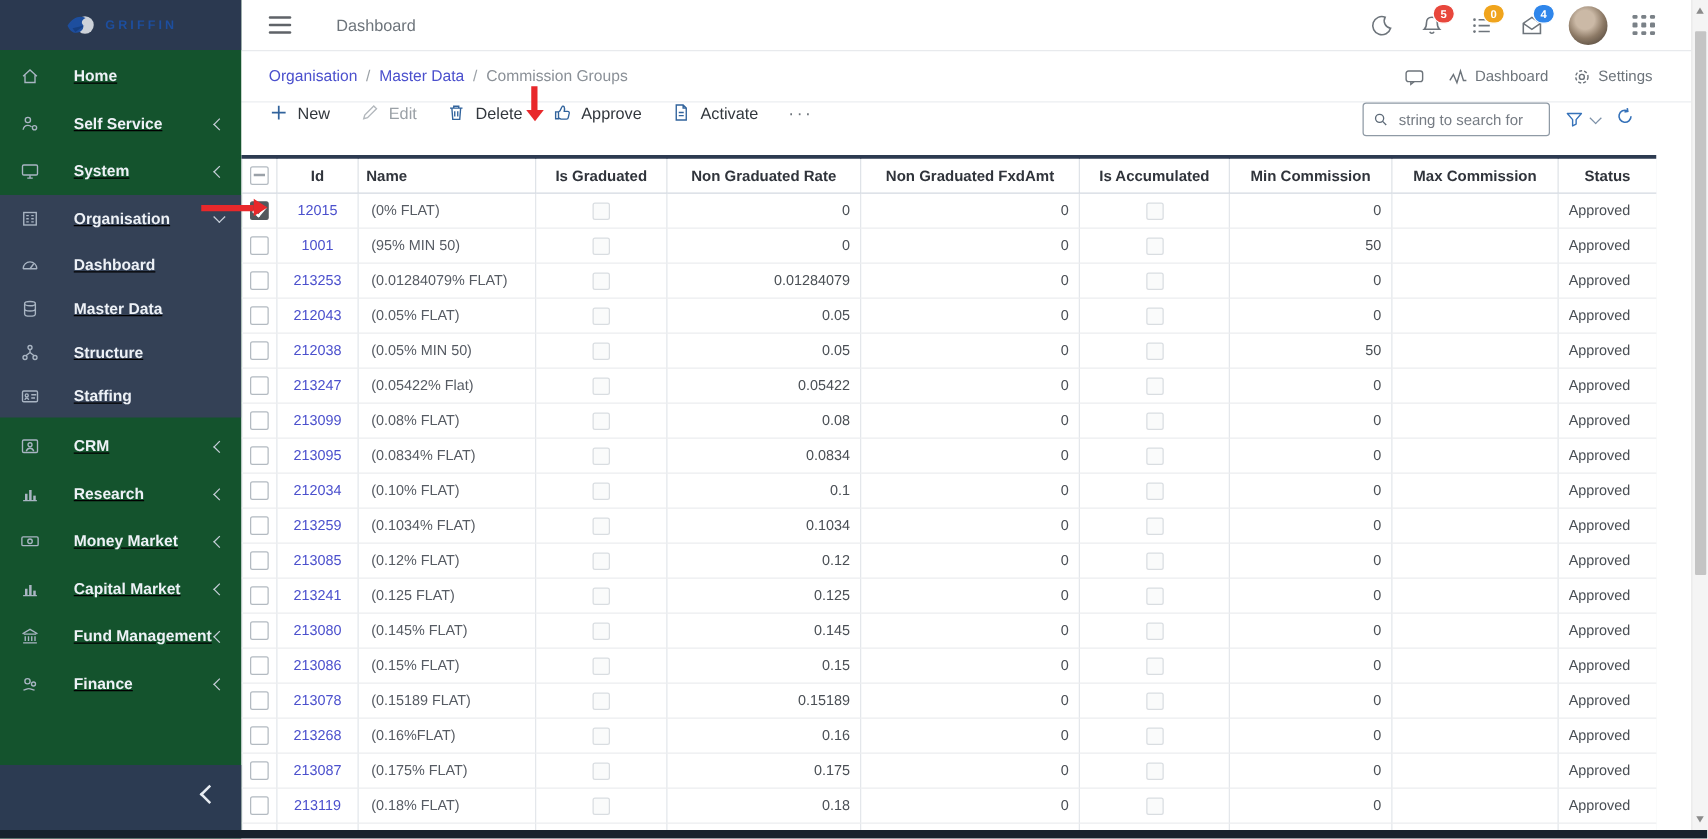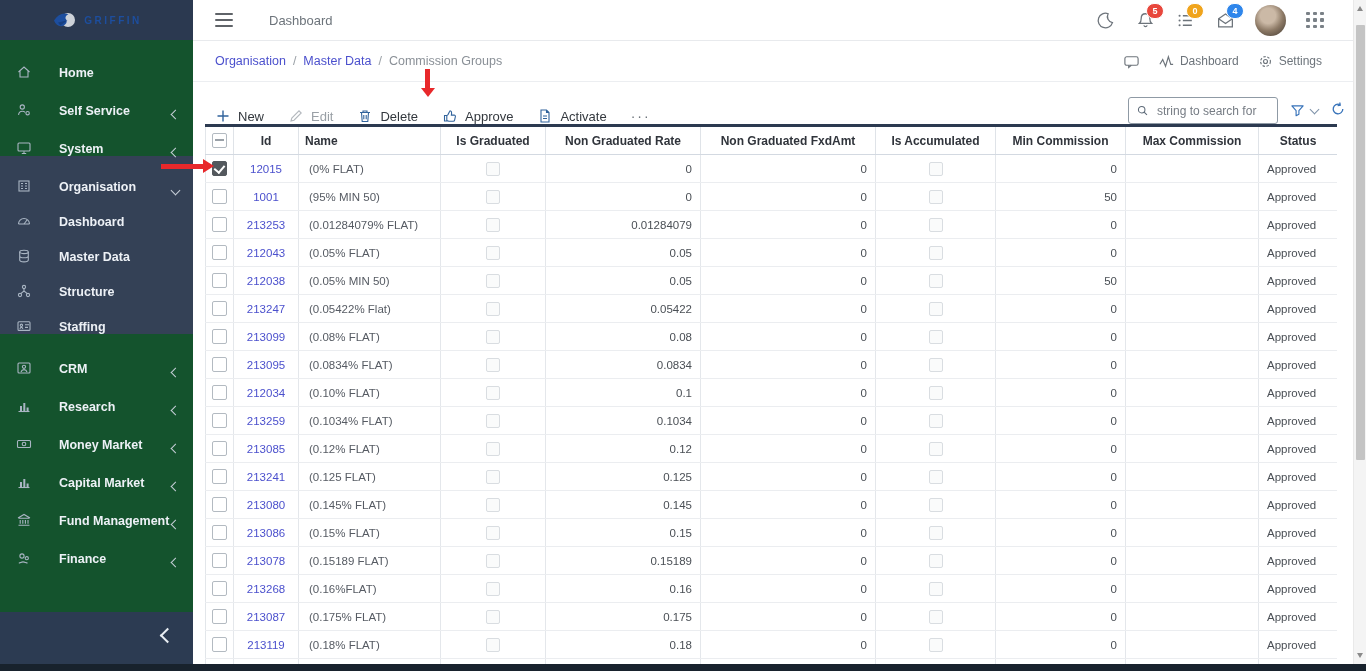--- a/index.html
+++ b/index.html
@@ -4,21 +4,21 @@
 <style>
   html,body{margin:0;padding:0;background:#e9ebee;}
   .screen{position:relative;width:1366px;height:671px;overflow:hidden;background:#fff;
     font-family:"Liberation Sans","DejaVu Sans",sans-serif;-webkit-font-smoothing:antialiased;}
 
   
   .sidebar{position:absolute;left:0;top:0;width:193px;height:671px;background:#14532d;z-index:5;}
   .side-logo{height:40px;background:#2b3950;display:flex;align-items:center;justify-content:center;gap:6px;}
   .side-logo .logo-text{color:#1d4e9e;font-size:10px;font-weight:bold;letter-spacing:2.5px;}
   .side-nav{position:absolute;top:40px;left:0;right:0;bottom:59px;overflow:hidden;padding-top:2px;}
-  .side-item{display:flex;align-items:flex-end;height:38px;padding:0 14px 0 16px;cursor:pointer;}
+  .side-item{display:flex;align-items:center;height:38px;padding:0 14px 0 16px;cursor:pointer;text-decoration:underline;}
   .side-item .s-icon{width:17px;height:17px;color:#a9b5c3;flex:0 0 17px;display:flex;align-items:center;}
   .side-item .s-icon svg{width:16px;height:16px;}
   .side-item .s-label{color:#edf1f6;font-size:12.5px;font-weight:600;margin-left:26px;white-space:nowrap;}
   .side-group{background:#344156;margin-bottom:4px;}
   .side-group .side-item.sub{height:35px;}
   .chev{width:6px;height:6px;border-left:1.5px solid #c7cfd9;border-bottom:1.5px solid #c7cfd9;
     display:inline-block;margin-left:auto;}
   .chev.left{transform:rotate(45deg);}
   .chev.down{transform:rotate(-45deg);margin-top:-3px;}
   .side-footer{position:absolute;left:0;right:0;bottom:7px;height:52px;background:#2c3b52;}
@@ -44,38 +44,38 @@
   .apps-grid i{width:3.5px;height:3.5px;background:#7a8187;border-radius:1px;}
 
   .crumbrow{height:40px;border-bottom:1px solid #eceef1;display:flex;align-items:center;padding:0 44px 0 22px;font-size:12.5px;}
   .crumb-link{color:#4b50cd;cursor:pointer;}
   .crumb-sep{color:#9aa0a6;margin:0 7px;}
   .crumb-cur{color:#8a9097;}
   .crumb-right{margin-left:auto;display:flex;align-items:center;gap:18px;color:#6d747b;font-size:12px;}
   .crumb-right .c-item{display:flex;align-items:center;gap:5px;cursor:pointer;}
   .crumb-right svg{width:17px;height:17px;}
 
-  .toolbar{height:42px;display:flex;align-items:flex-end;padding:0 20px 0 22px;}
+  .toolbar{height:42px;display:flex;align-items:flex-start;padding:0 58px 0 22px;}
   .tb-btn{display:flex;align-items:center;gap:7px;margin-right:24px;font-size:13px;color:#33383e;cursor:pointer;}
   .tb-btn svg{width:16px;height:16px;}
   .tb-ic-blue{color:#31639c;} .tb-btn.disabled{color:#9aa0a6;} .tb-btn.disabled .tb-ic{color:#b3b8bd;}
   .tb-more{color:#6d747b;font-size:14px;letter-spacing:2px;cursor:pointer;margin-right:0;}
   .tb-right{margin-left:auto;display:flex;align-items:center;gap:12px;}
   .searchbox{width:134px;height:25px;border:1px solid #8f9aa5;border-radius:3px;display:flex;align-items:center;padding:0 7px;gap:6px;background:#fff;}
   .searchbox svg{width:13px;height:13px;color:#5d6a78;flex:0 0 13px;}
   .searchbox input{border:none;outline:none;width:100%;font-size:12px;color:#444;background:transparent;
     font-family:"Liberation Sans","DejaVu Sans",sans-serif;}
   .searchbox input::placeholder{color:#767c84;}
   .filter-group{display:flex;align-items:center;gap:6px;color:#3672b9;cursor:pointer;}
   .filter-group svg{width:15px;height:15px;}
   .chev-sm{width:6px;height:6px;border-left:1.5px solid #7d91a8;border-bottom:1.5px solid #7d91a8;transform:rotate(-45deg);display:inline-block;margin-top:-3px;}
   .refresh-btn{color:#3672b9;cursor:pointer;} .refresh-btn svg{width:16px;height:16px;}
 
   
-  .table-wrap{height:540px;overflow:hidden;margin-left:12px;width:1132px;}
+  .table-wrap{height:540px;overflow:hidden;width:1132px;}
   table.grid{border-collapse:collapse;table-layout:fixed;width:1132px;
     border:1px solid #e2e6ea;border-top:3px solid #2c3a50;}
   .grid th{height:27px;font-size:12px;font-weight:bold;color:#30343b;background:#fff;
     border-right:1px solid #dfe3e8;border-bottom:1px solid #d3d9e1;text-align:center;padding:0 6px;}
   .grid th.h-name{text-align:left;}
   .grid td{height:27px;border-right:1px solid #e4e7eb;border-bottom:1px solid #ebedf0;
     font-size:11.5px;color:#4a4f55;padding:0 8px;white-space:nowrap;overflow:hidden;}
   .grid td.c-cb,.grid td.c-bool{text-align:center;padding:0;}
   .grid td.c-id{text-align:center;} .grid td.c-id span{color:#4b50cd;cursor:pointer;}
   .grid td.c-name{color:#565b63;padding-left:10px;}

